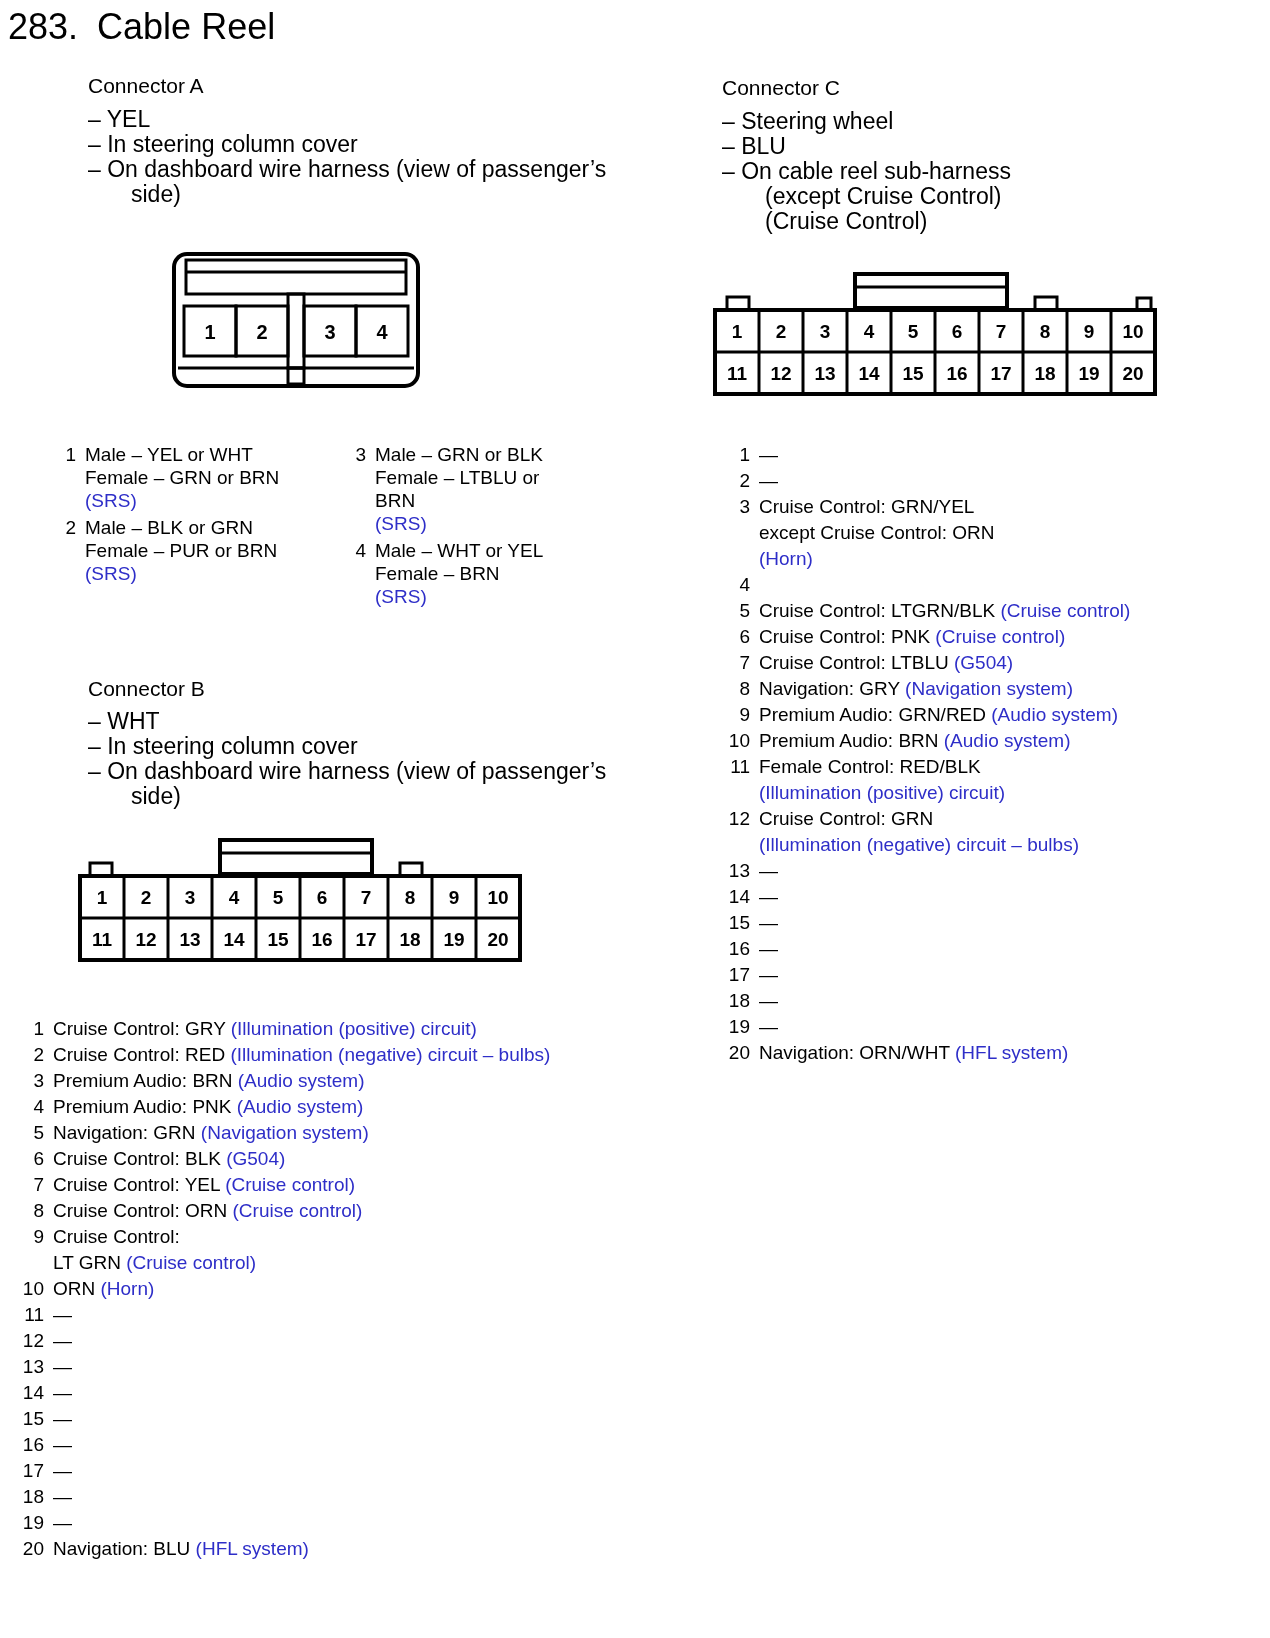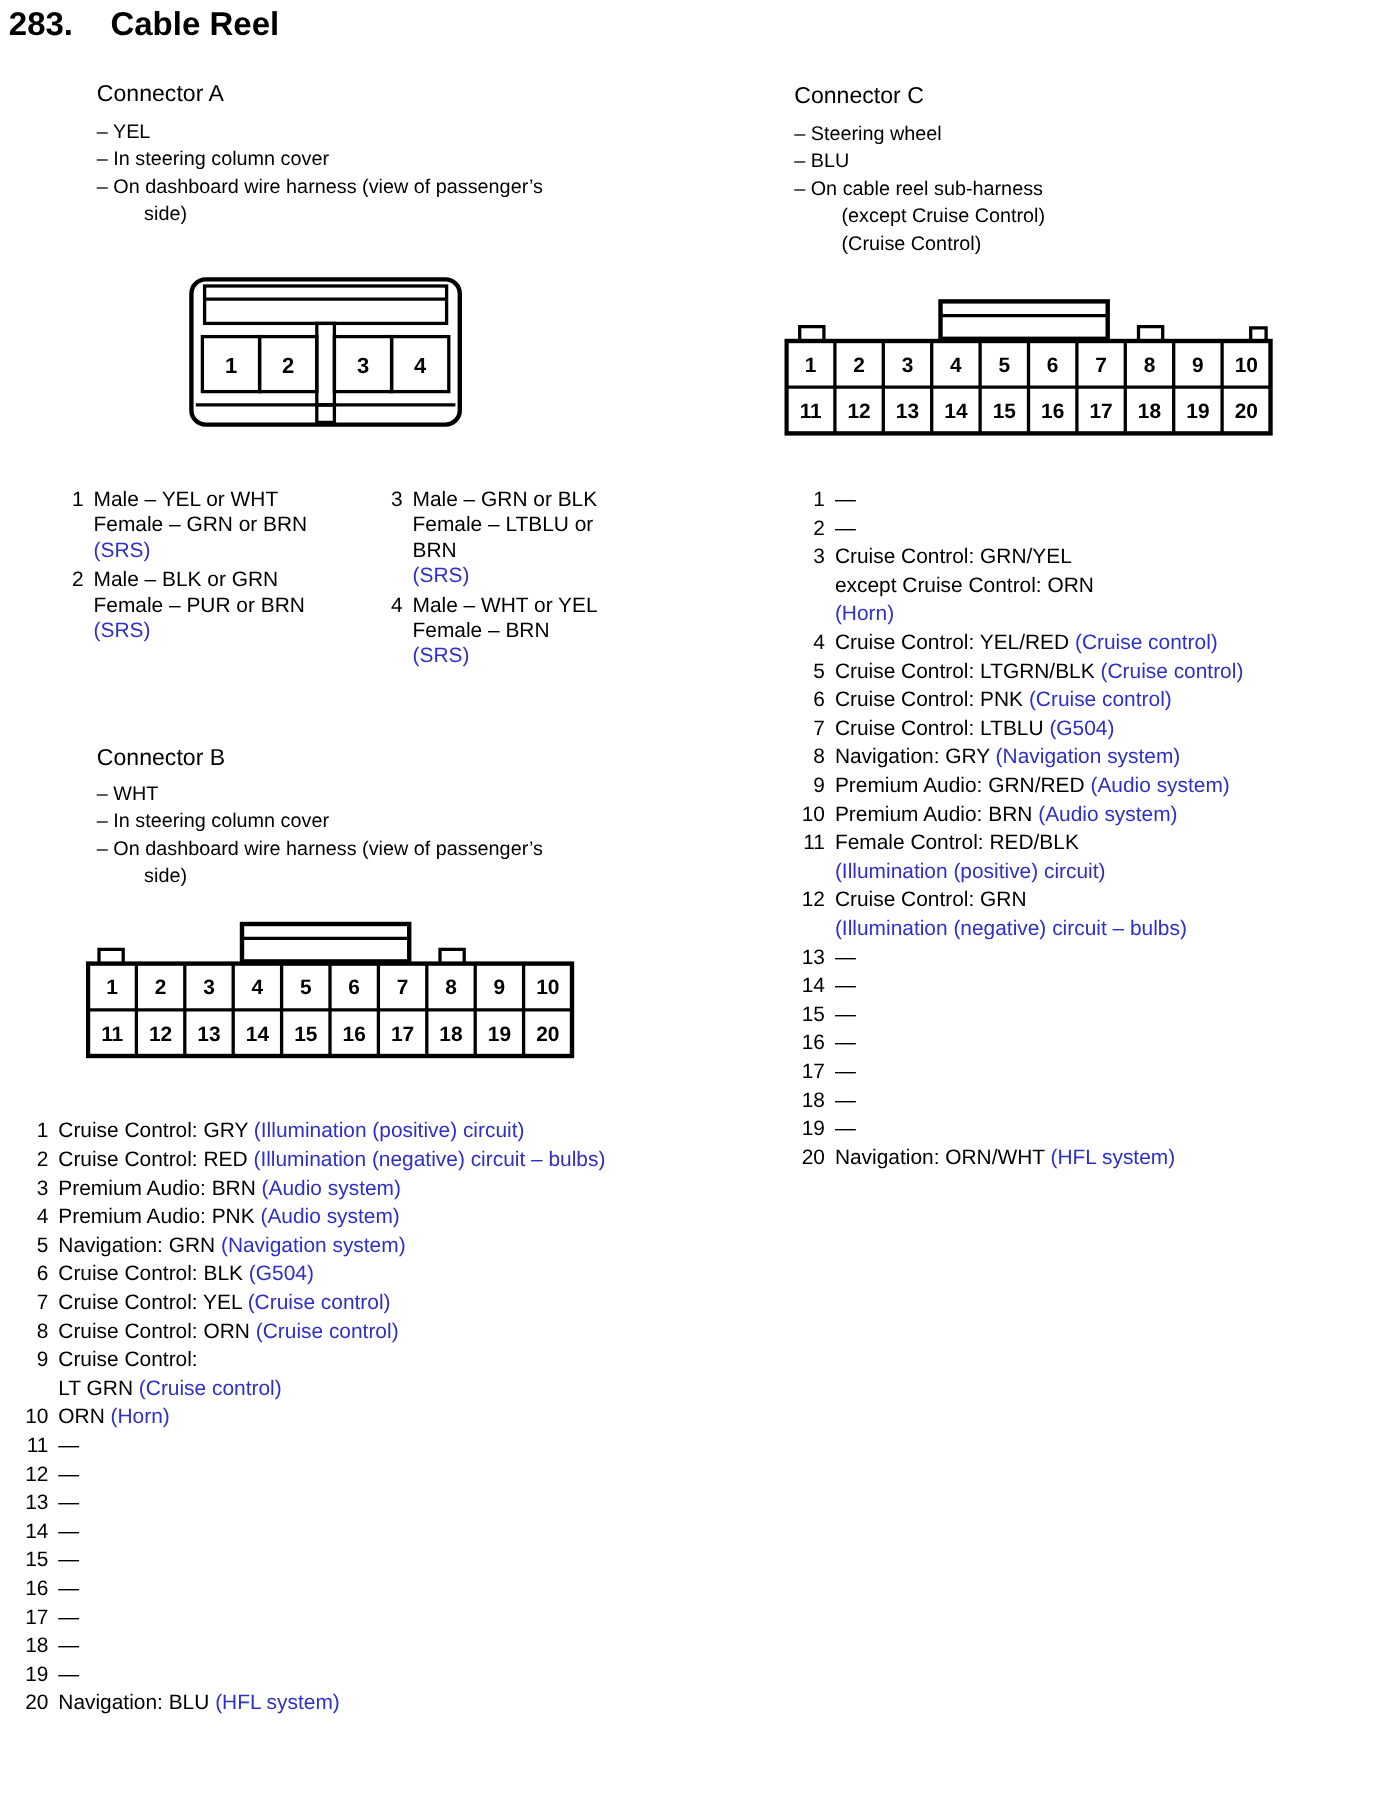--- a/index.html
+++ b/index.html
@@ -1,21 +1,21 @@
 <!DOCTYPE html>
 <html><head>
 <meta charset="utf-8">
 <style>
   *{margin:0;padding:0;box-sizing:border-box}
   html,body{width:1270px;height:1638px;background:#ffffff;
     font-family:"Liberation Sans","DejaVu Sans",sans-serif;color:#000}
   body{position:relative;overflow:hidden}
-  .title{position:absolute;left:8px;top:6px;font-size:30px;font-weight:bold;display:flex;gap:34px}
+  .title{position:absolute;left:8px;top:6px;font-size:36px;font-weight:normal;display:flex;gap:19px}
   .heading{position:absolute;font-size:21px;font-weight:normal}
-  .bullets{position:absolute;font-size:18px;line-height:25px}
+  .bullets{position:absolute;font-size:23px;line-height:25px}
   .bullet-line{white-space:nowrap}
   .bullet-line.cont{padding-left:43px}
   .pin-list{position:absolute;font-size:19px}
   .pin-row{display:flex;line-height:26px}
   .pin-num{flex:0 0 auto;text-align:right}
   .pin-body{margin-left:9px}
   .pin-line{white-space:nowrap}
   .link{color:var(--link-blue,#2e2ec8)}
   #pins-b .pin-num{width:26px}
   #pins-c .pin-num{width:38px}
@@ -338,23 +338,20 @@
     <div class="pin-row">
       <div class="pin-num">3</div>
       <div class="pin-body">
         <div class="pin-line"><span>Cruise Control: GRN/YEL</span></div>
         <div class="pin-line"><span>except Cruise Control: ORN</span></div>
         <div class="pin-line"><span class="link">(Horn)</span></div>
       </div>
     </div>
     <div class="pin-row">
       <div class="pin-num">4</div>
-      <div class="pin-body">
-        <div class="pin-line"><span>Cruise Control: YEL/RED </span><span class="link">(Cruise control)</span></div>
-      </div>
     </div>
     <div class="pin-row">
       <div class="pin-num">5</div>
       <div class="pin-body">
         <div class="pin-line"><span>Cruise Control: LTGRN/BLK </span><span class="link">(Cruise control)</span></div>
       </div>
     </div>
     <div class="pin-row">
       <div class="pin-num">6</div>
       <div class="pin-body">

